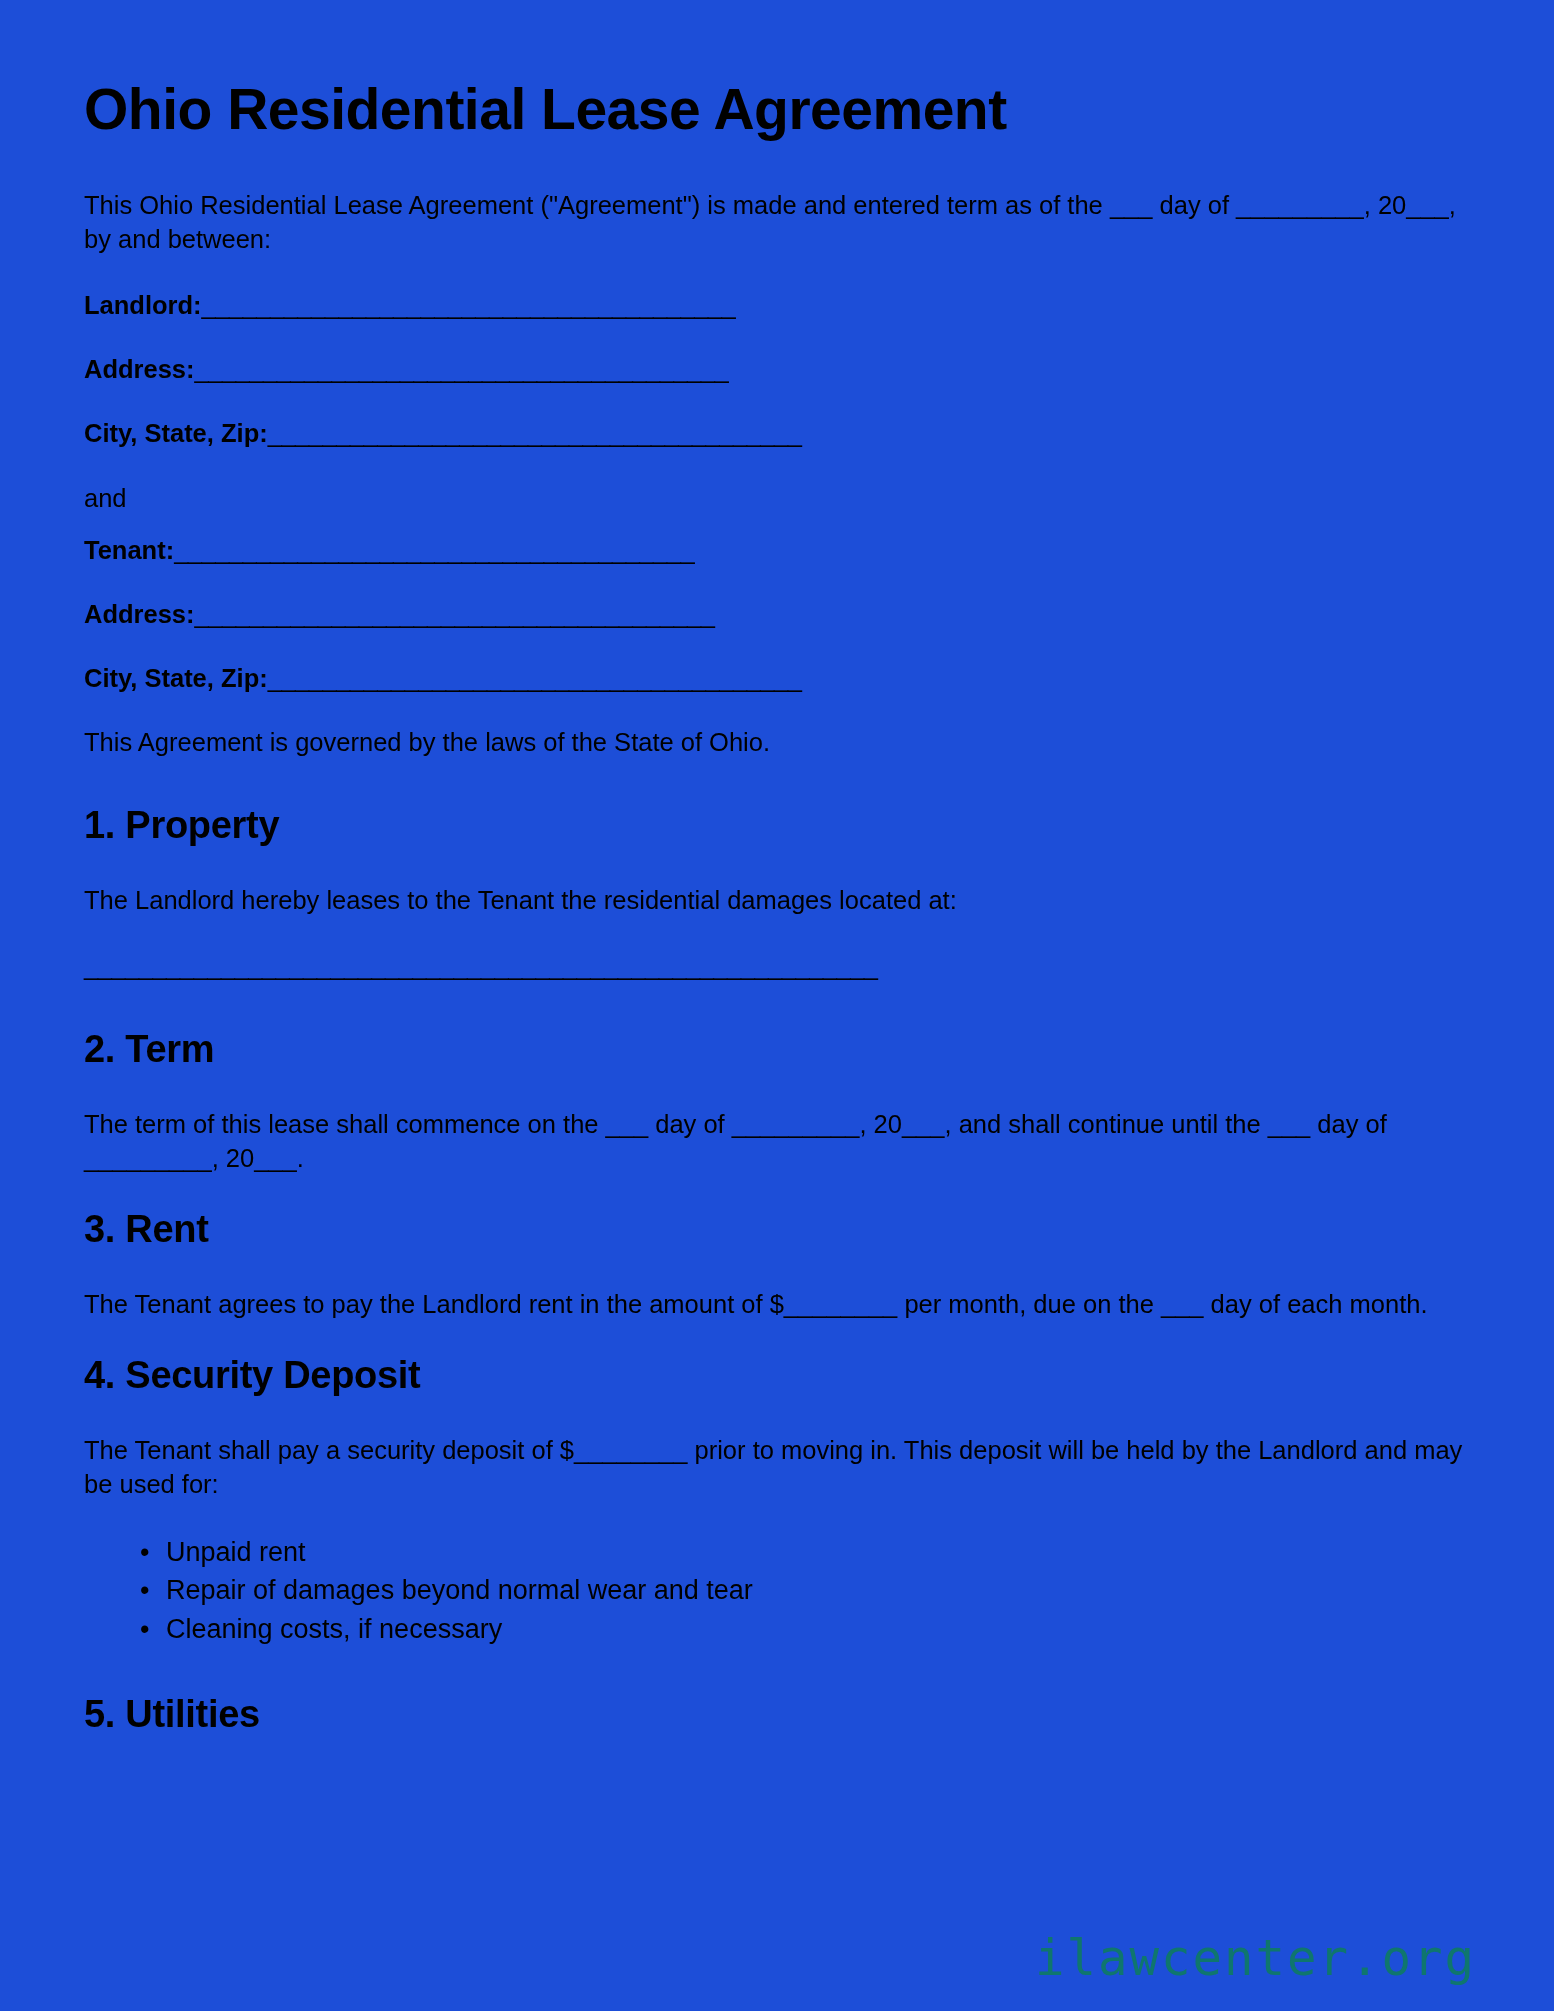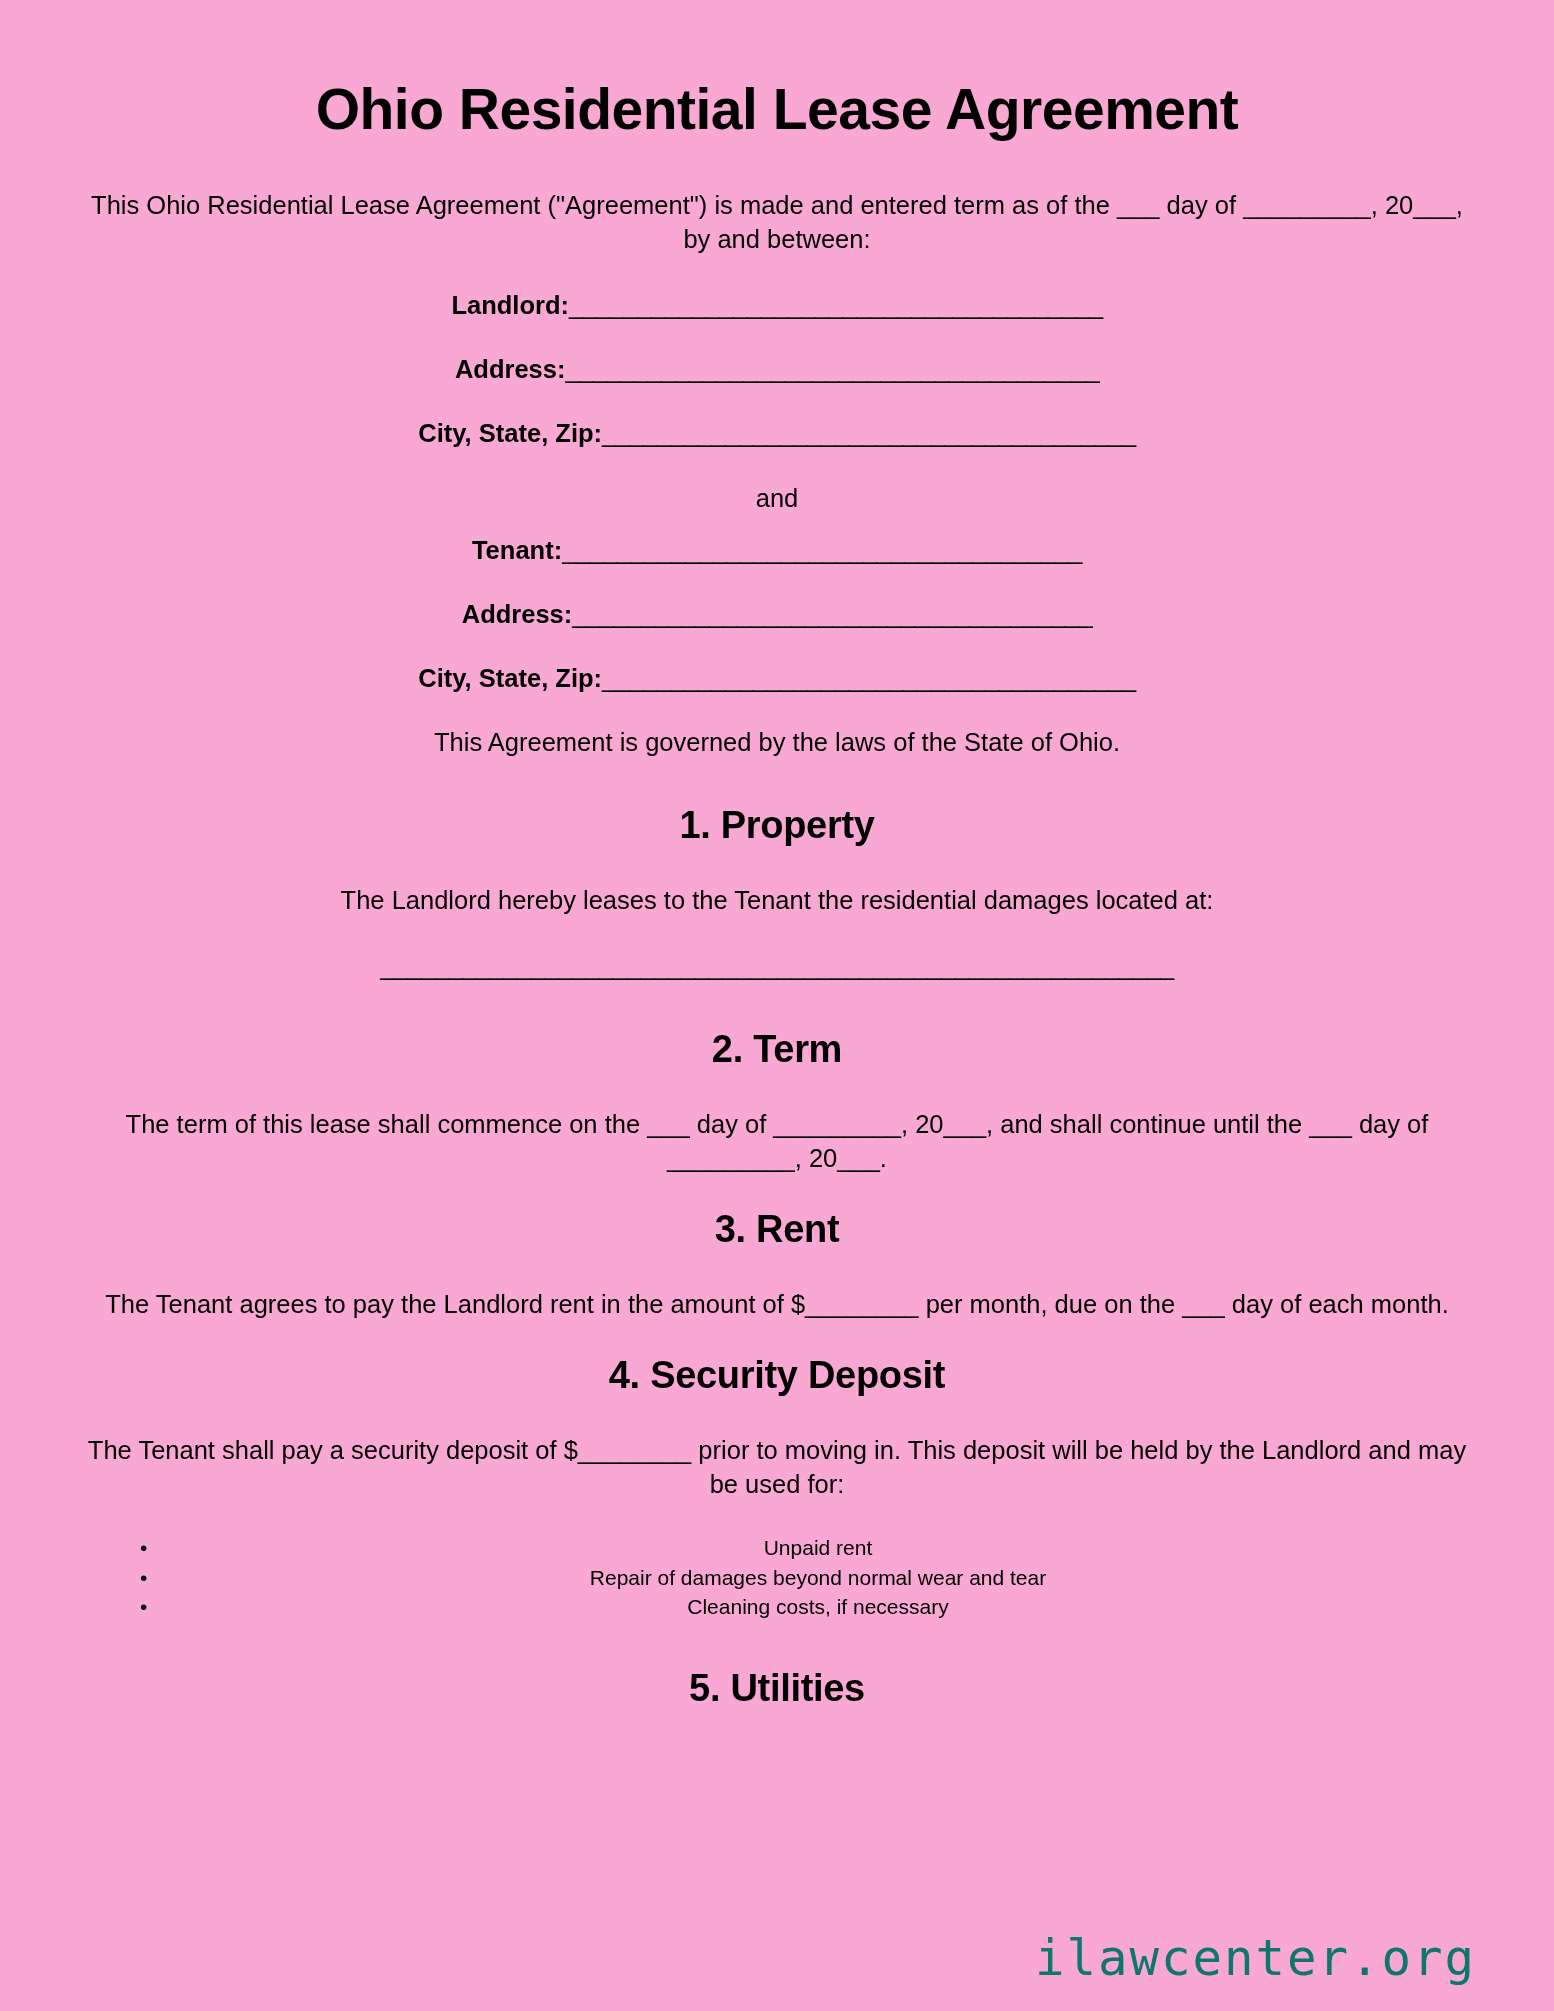--- a/index.html
+++ b/index.html
@@ -13,24 +13,23 @@
     position: relative;
     font-family: "Liberation Sans", sans-serif;
     color: #000000;
     overflow: hidden;
   }
   .page {
     position: absolute;
     left: 0; top: 0;
     width: 1554px;
     height: 2011px;
-    background: #f9a8d4;
+    background: #1d4ed8;
     box-sizing: border-box;
     padding: 78px 84px 0 84px;
-    text-align: center;
   }
   .doc-title {
     font-size: 57px;
     font-weight: bold;
     letter-spacing: -0.5px;
     line-height: 1.12;
     margin: 0 0 46px 0;
     font-stretch: condensed;
   }
   p.body-text {
@@ -73,21 +72,21 @@
     margin: 0 0 8px 0;
     letter-spacing: -0.5px;
     white-space: nowrap;
   }
   ul.bullets {
     margin: 6px 0 0 0;
     padding-left: 56px;
     list-style: none;
   }
   ul.bullets li {
-    font-size: 21px;
+    font-size: 27px;
     line-height: 1.42;
     position: relative;
     padding-left: 26px;
   }
   ul.bullets li::before {
     content: "\2022";
     position: absolute;
     left: 0;
     top: 0;
   }

